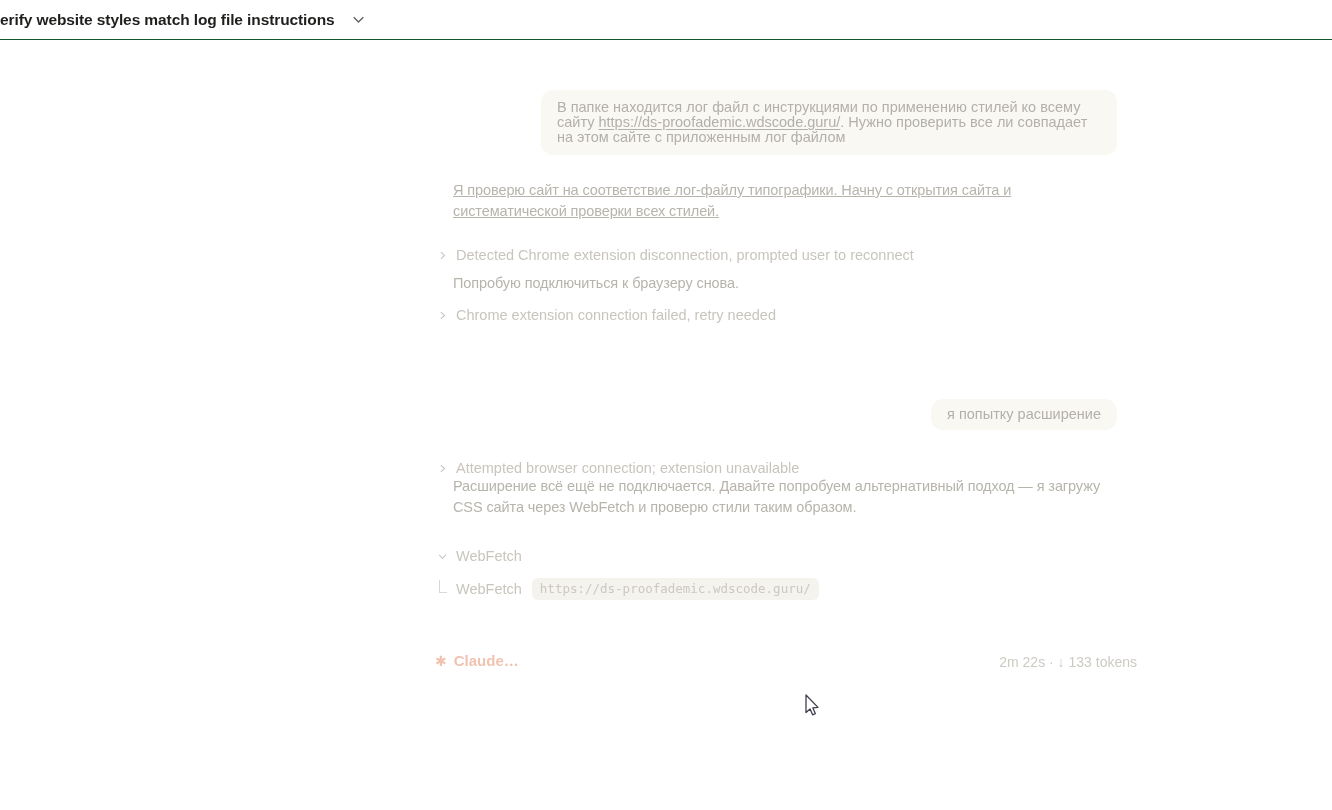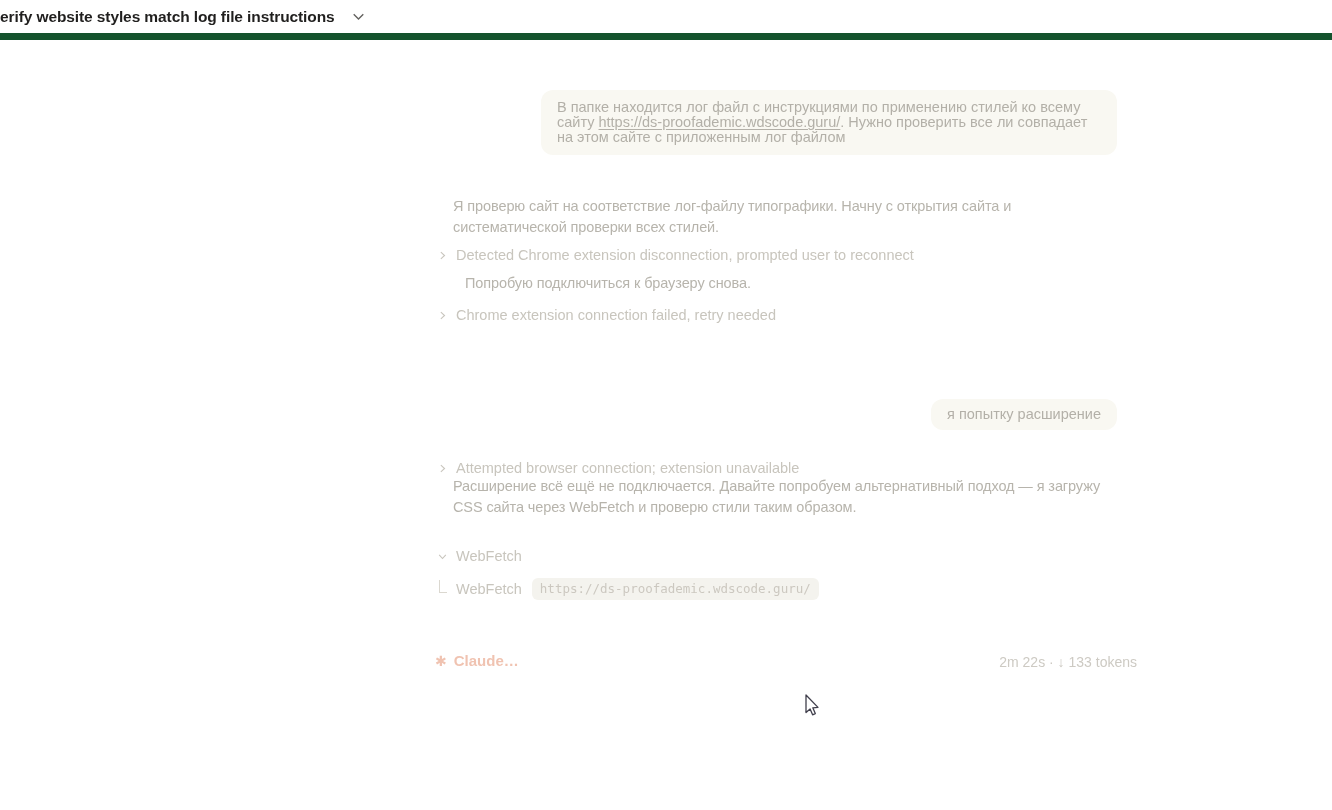--- a/index.html
+++ b/index.html
@@ -1,21 +1,21 @@
 <!DOCTYPE html>
 <html><head>
 <meta charset="utf-8">
 <style>
   * { margin:0; padding:0; box-sizing:border-box; }
   html,body { width:1332px; height:810px; background:#ffffff; overflow:hidden;
               font-family:"Liberation Sans", sans-serif; position:relative; }
 
   
   .header { position:absolute; top:0; left:0; width:1332px; height:40px;
-            background:#ffffff; border-bottom:7px solid #14532d;
+            background:#ffffff; border-bottom:1px solid #14532d;
             display:flex; align-items:center; }
   .chat-title { font-size:15.5px; font-weight:600; color:#201f1e; letter-spacing:-0.1px;
                 white-space:nowrap; }
   .title-chevron { margin-left:15px; display:flex; align-items:center; }
 
   
   .conv { position:absolute; left:437px; top:40px; width:680px; height:770px; }
 
   .chip { position:absolute; top:15px; right:0; height:30px;
           display:inline-flex; align-items:center; gap:7px; padding:0 13px;
@@ -24,22 +24,22 @@
 
   .user-bubble { position:absolute; right:0; background:#f9f8f2; border-radius:12px;
                  color:#b3b0a8; font-size:14.5px; line-height:15px;
                  padding:10px 16px; }
   .bubble-1 { top:50px; width:576px; }
   .bubble-2 { top:359px; padding:8px 16px; white-space:nowrap; }
   .user-link { color:inherit; text-decoration:underline; text-underline-offset:2px; cursor:pointer; }
 
   .assistant-text { position:absolute; left:16px; width:650px;
                     color:#b7b4ac; font-size:14.5px; line-height:20.5px; letter-spacing:-0.1px; }
-  .p1 { top:156px; }
-  .p2 { top:233px;margin-left:12px; }
+  .p1 { top:140px;text-decoration:underline; }
+  .p2 { top:233px; }
   .p3 { top:301px; }
   .p4 { top:436px; }
 
   .tool-row { position:absolute; left:0; display:flex; align-items:center; gap:8px;
               color:#c8c5bd; font-size:14.5px; cursor:pointer; white-space:nowrap; }
   .t1 { top:207px; }
   .t2 { top:267px; }
   .t3 { top:420px; }
   .twf { top:508px; }
   .tool-row svg { flex:0 0 auto; }

